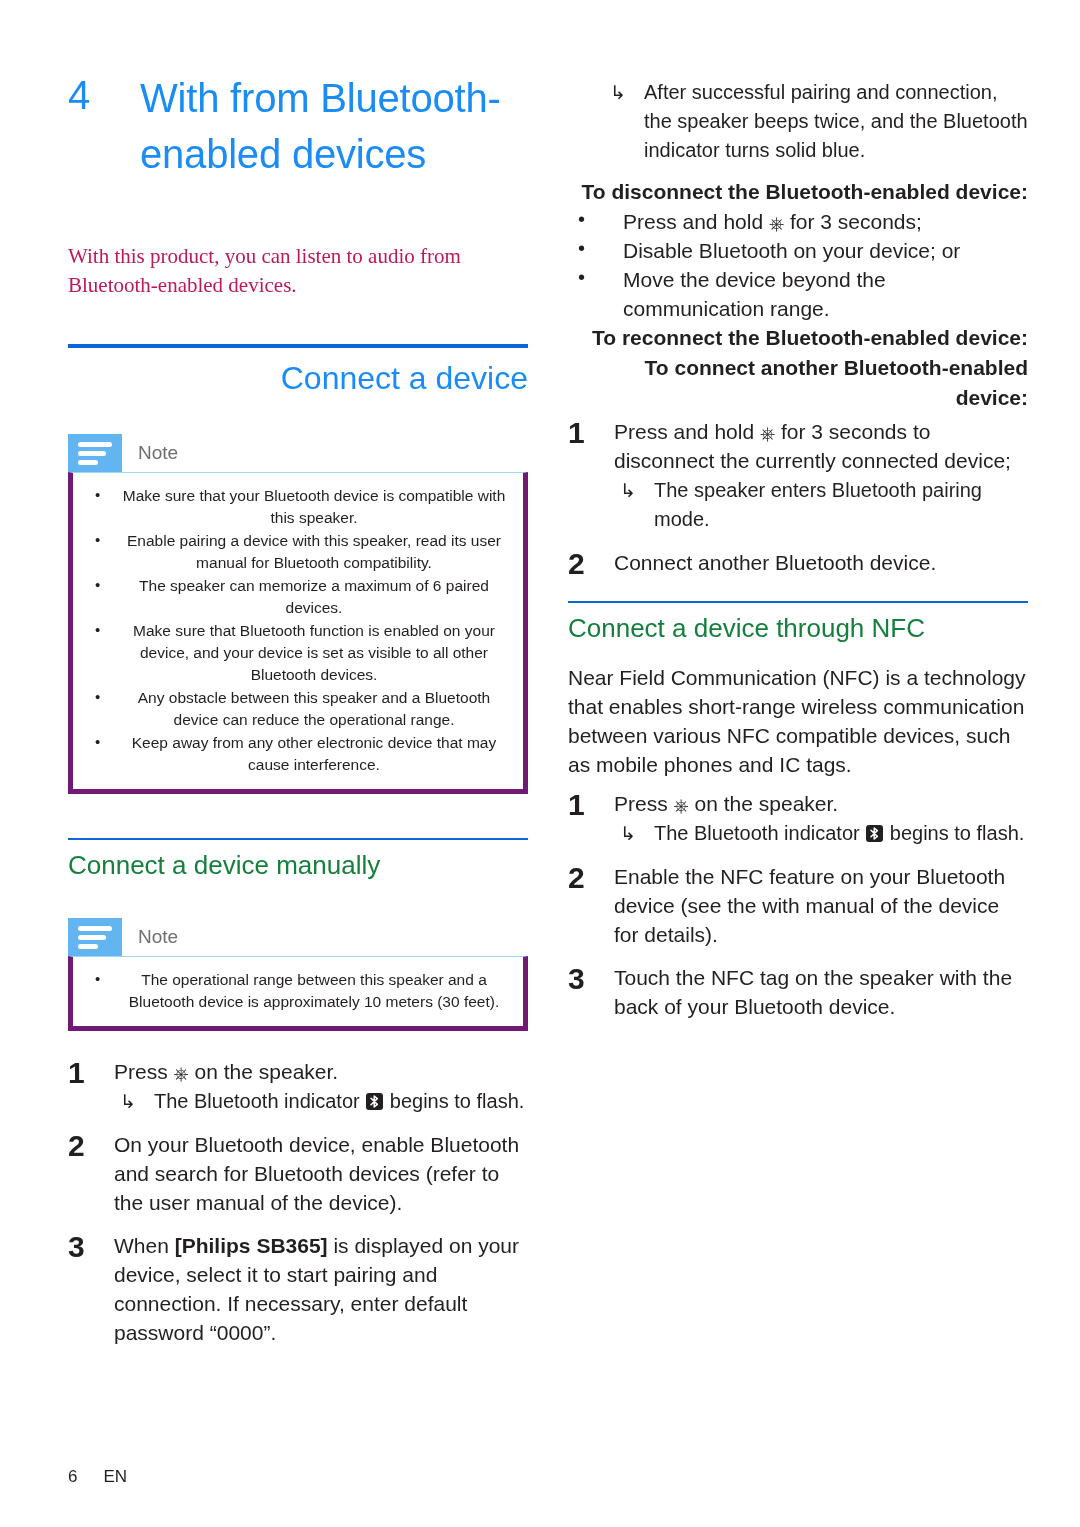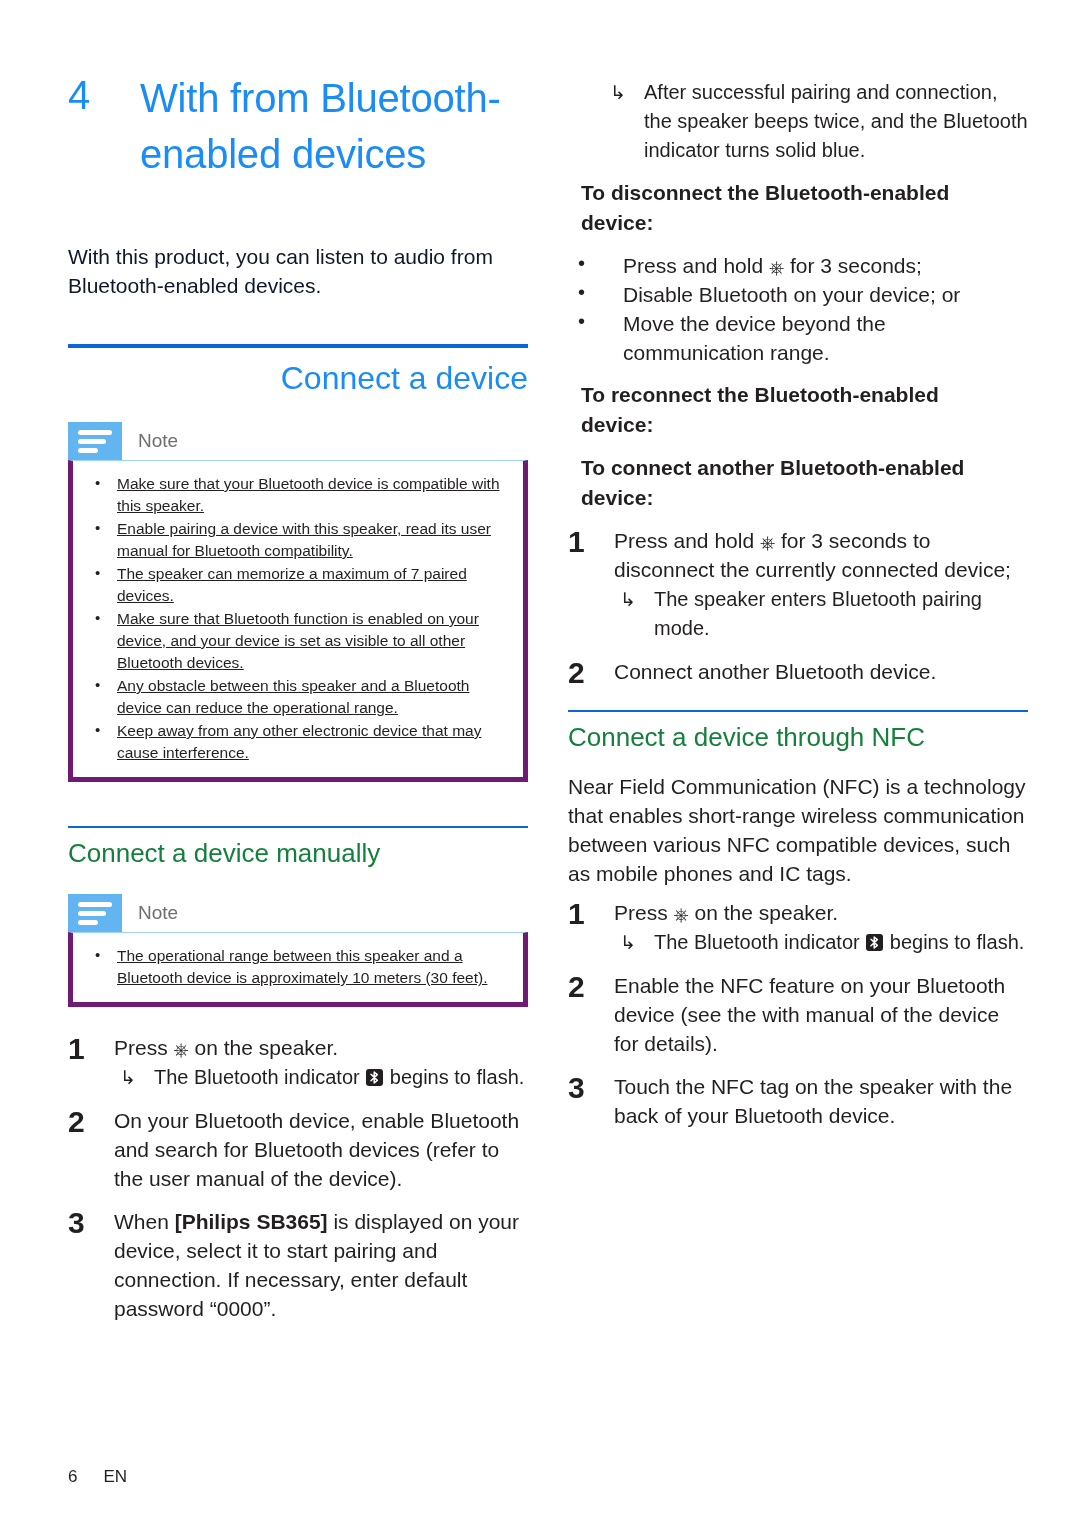--- a/index.html
+++ b/index.html
@@ -47,21 +47,22 @@
     font-size: 40px;
     line-height: 56px;
     font-weight: 400;
     letter-spacing: -0.2px;
   }
 
   .intro {
     margin-top: 60px;
     font-size: 21px;
     line-height: 29px;
-    color: #0f172a;
+    color: #be185d;
+    font-family: Liberation Serif, serif;
   }
 
   
   .section {
     margin-top: 44px;
   }
   .rule-thick {
     border-top: 4px solid #0b66d6;
     margin-bottom: 10px;
   }
@@ -79,21 +80,21 @@
   }
   .h2-blue {
     color: #15803d;
     font-size: 26px;
     line-height: 34px;
     font-weight: 400;
     margin: 0;
   }
 
   
-  .note { margin-top: 24px; }
+  .note { margin-top: 36px; text-align: center; }
   .note-head {
     display: flex;
     align-items: center;
     height: 38px;
   }
   .note-icon {
     width: 54px;
     height: 38px;
     background: #62b5f0;
     display: flex;
@@ -115,21 +116,20 @@
   .note-icon i:nth-child(3) { width: 20px; }
   .note-label {
     font-size: 19px;
     color: #6d6e71;
     margin-left: 16px;
   }
   .note-body {
     border: 5px solid #701a75;
     border-top: 1px solid #9fd6f7;
     padding: 12px 12px 12px 10px;
-    text-decoration: underline;
   }
   .note-list {
     list-style: none;
     margin: 0;
     padding: 0;
   }
   .note-list li {
     position: relative;
     padding-left: 34px;
     font-size: 15.5px;
@@ -200,21 +200,22 @@
     position: absolute;
     left: 10px;
     top: -2px;
     font-size: 20px;
   }
 
   .lead-bold {
     font-size: 21px;
     line-height: 30px;
     font-weight: 700;
-    margin: 13px;
+    margin: 0;
+    text-align: right;
   }
   .para {
     font-size: 21px;
     line-height: 29px;
     margin: 0;
   }
   .para-block { margin-top: 18px; }
 
   b, .bold { font-weight: 700; }
 
@@ -272,21 +273,21 @@
               <i></i>
               <i></i>
               <i></i>
             </span>
           <span class="note-label">Note</span>
         </div>
         <div class="note-body">
           <ul class="note-list">
             <li>Make sure that your Bluetooth device is compatible with this speaker.</li>
             <li>Enable pairing a device with this speaker, read its user manual for Bluetooth compatibility.</li>
-            <li>The speaker can memorize a maximum of 7 paired devices.</li>
+            <li>The speaker can memorize a maximum of 6 paired devices.</li>
             <li>Make sure that Bluetooth function is enabled on your device, and your device is set as visible to all other Bluetooth devices.</li>
             <li>Any obstacle between this speaker and a Bluetooth device can reduce the operational range.</li>
             <li>Keep away from any other electronic device that may cause interference.</li>
           </ul>
         </div>
       </div>
     </div>
 
     <div class="section">
       <div class="rule-thin"></div>

